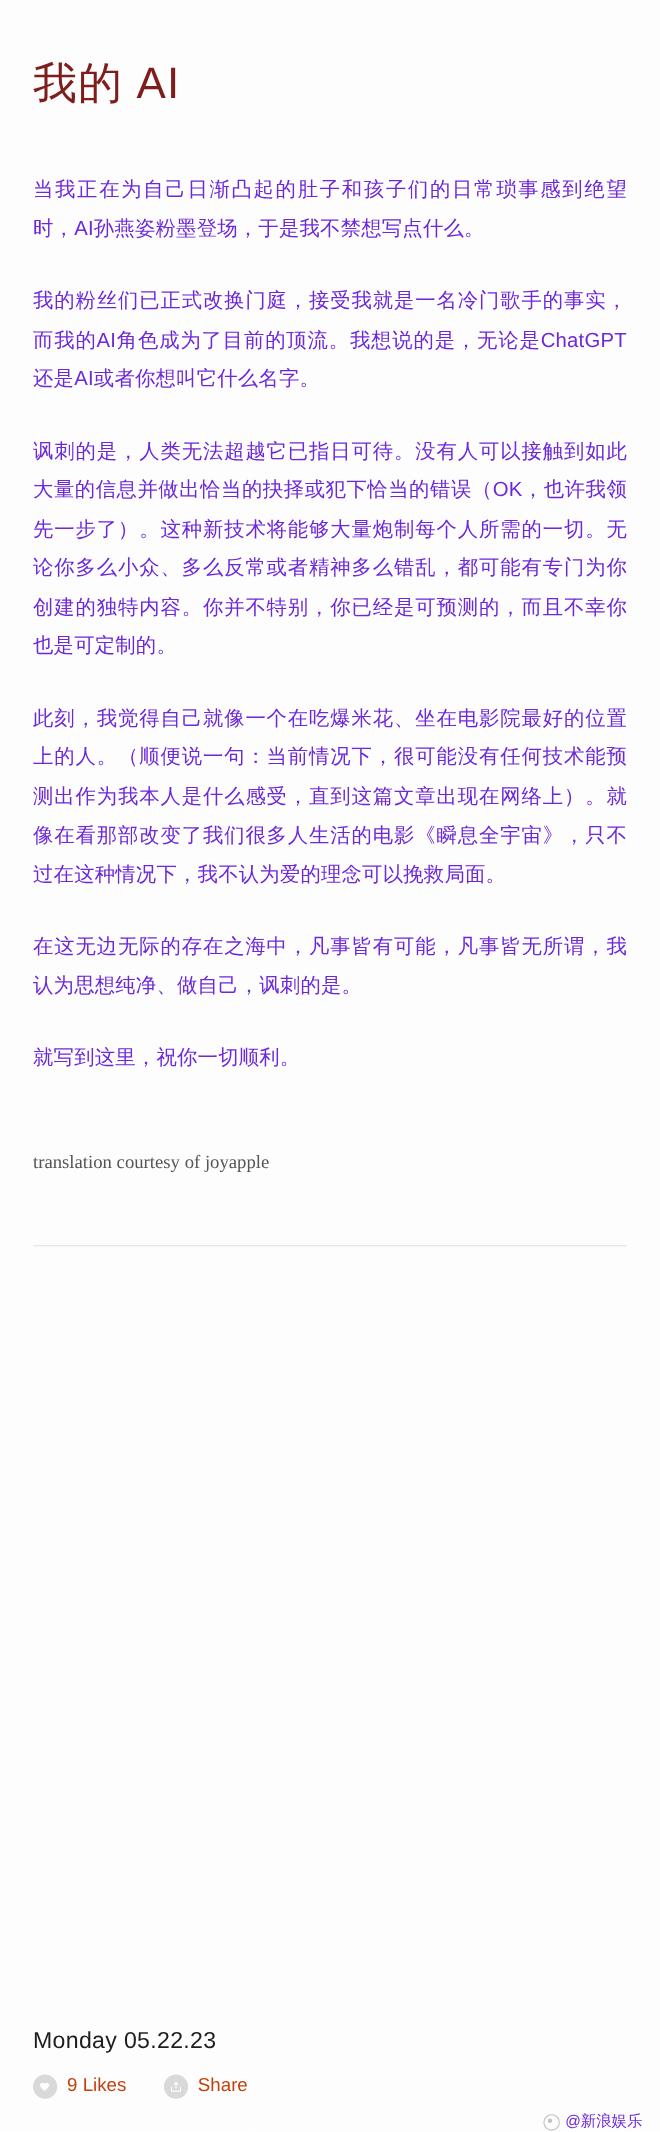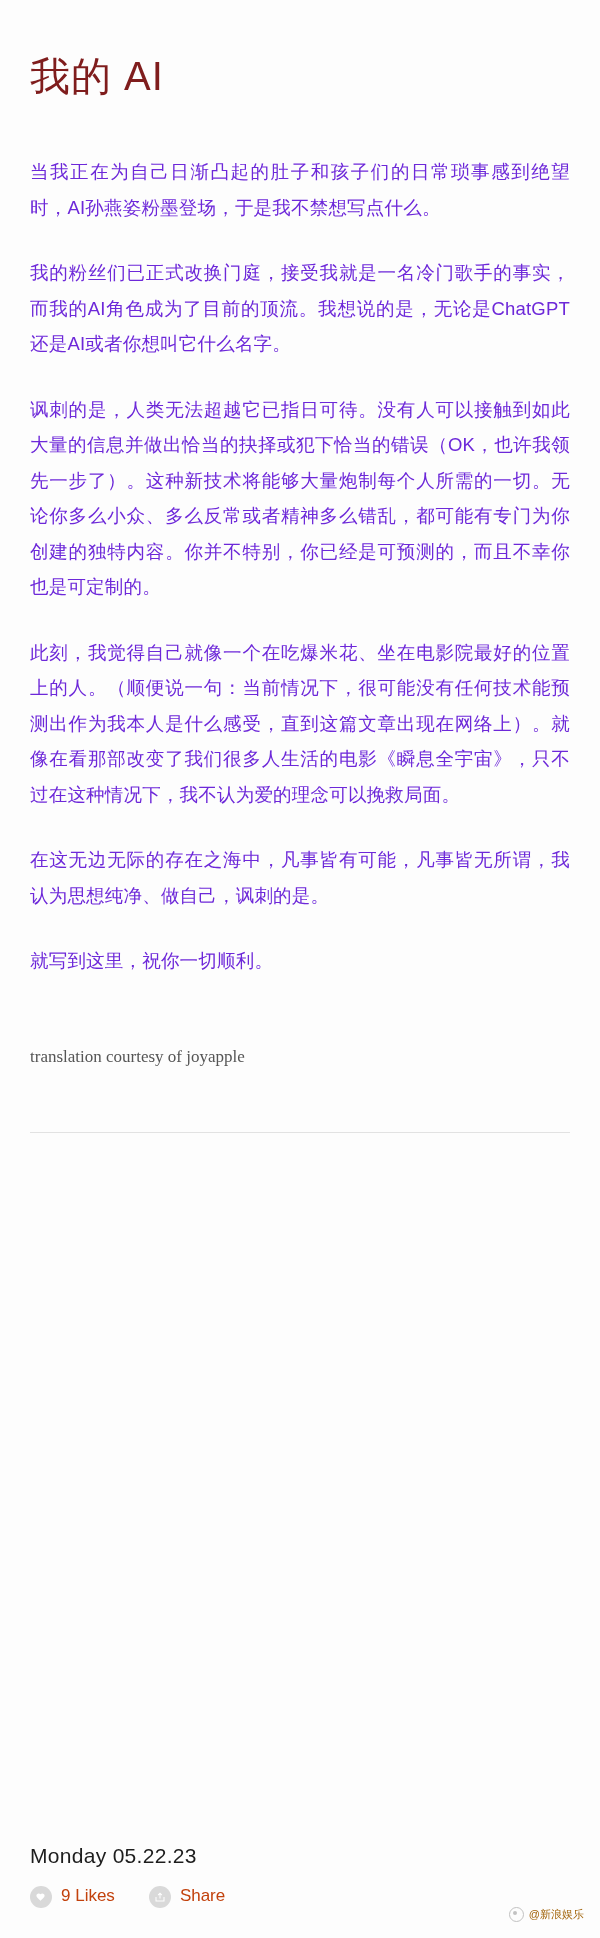--- a/index.html
+++ b/index.html
@@ -89,26 +89,26 @@
     display: inline-flex;
     align-items: center;
     justify-content: center;
     color: #ffffff;
     flex: 0 0 auto;
   }
   .icon-circle svg { display: block; }
   .watermark {
     position: absolute;
     right: 16px;
-    bottom: 16px;
+    bottom: 0;
     display: flex;
     align-items: center;
     gap: 5px;
-    font-size: 11px;
-    color: #a16207;
+    font-size: 14px;
+    color: #6d28d9;
   }
   .weibo-eye {
     width: 13px;
     height: 13px;
     border-radius: 50%;
     border: 1.4px solid #c2c2c2;
     display: inline-block;
     position: relative;
     flex: 0 0 auto;
   }

